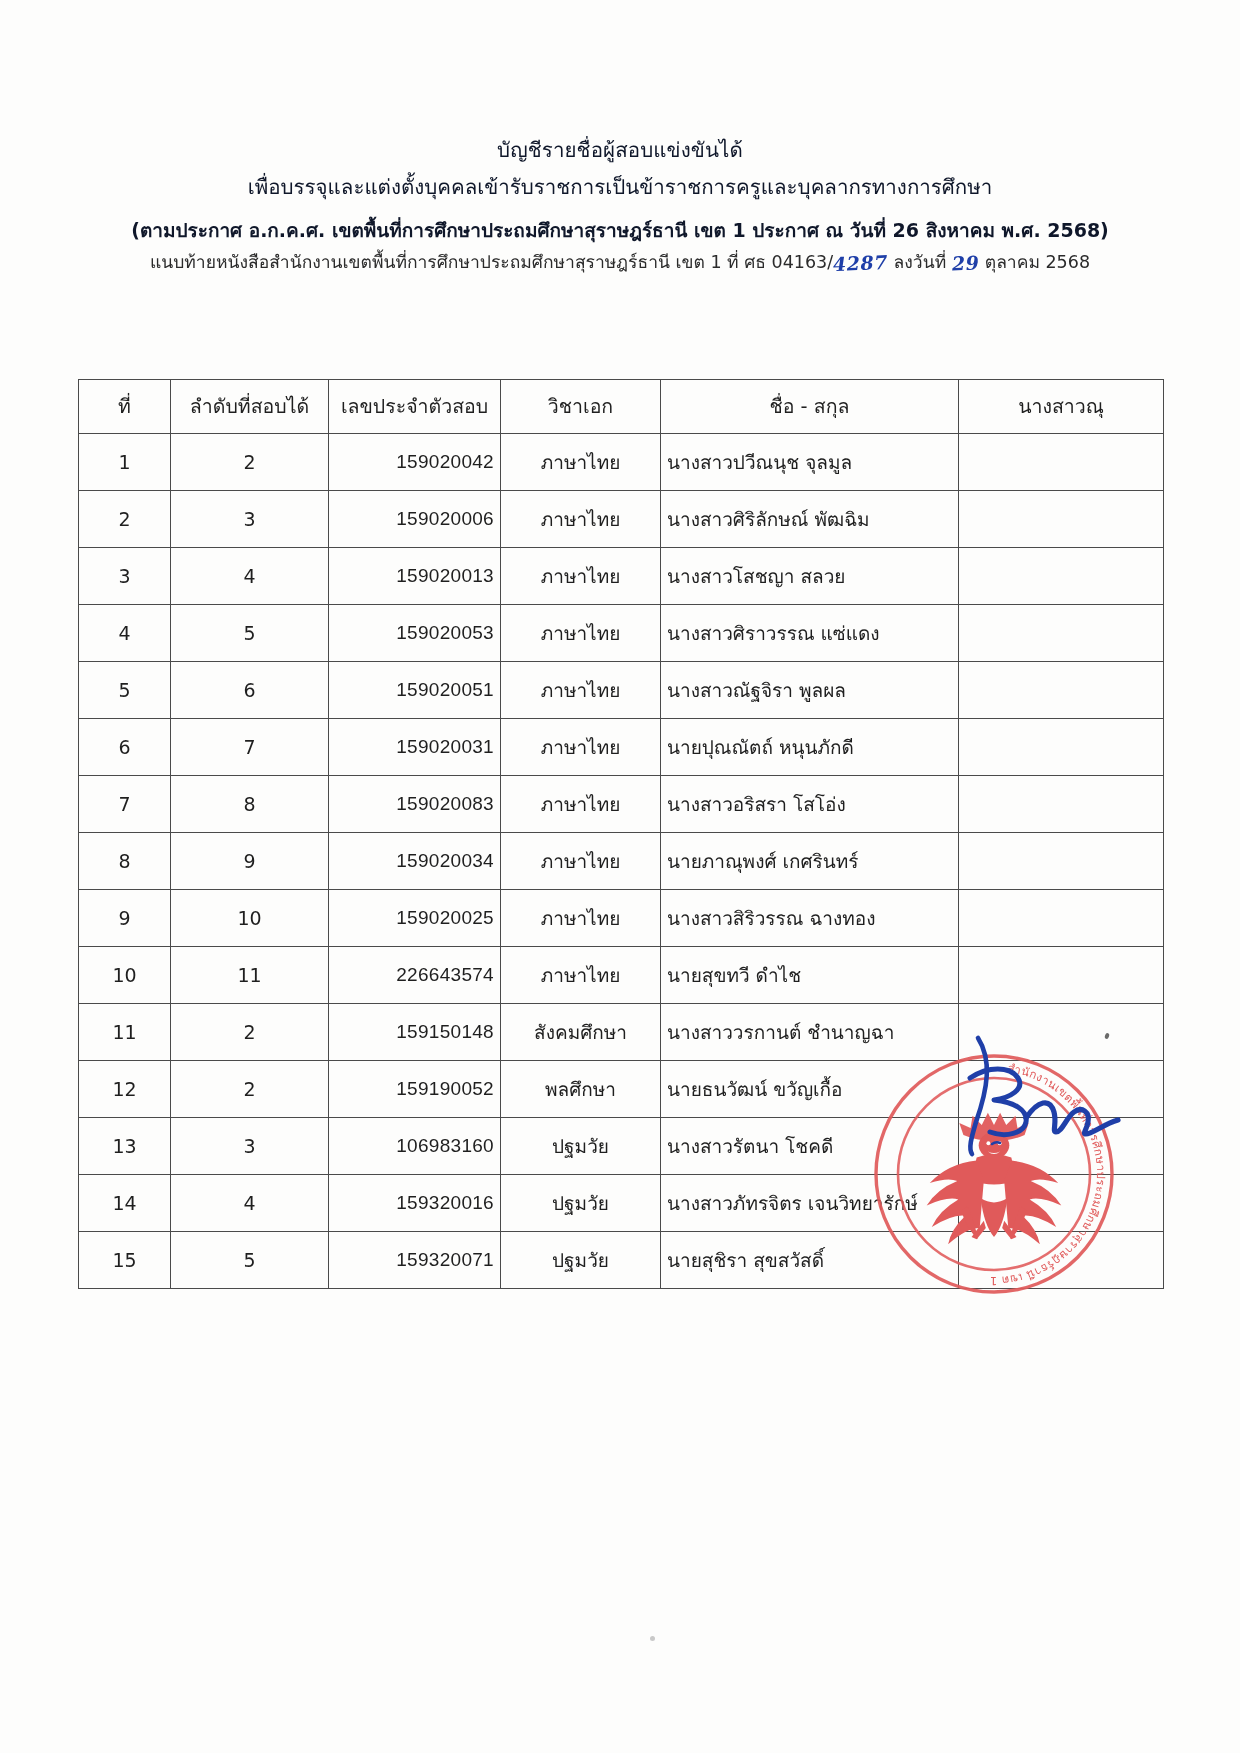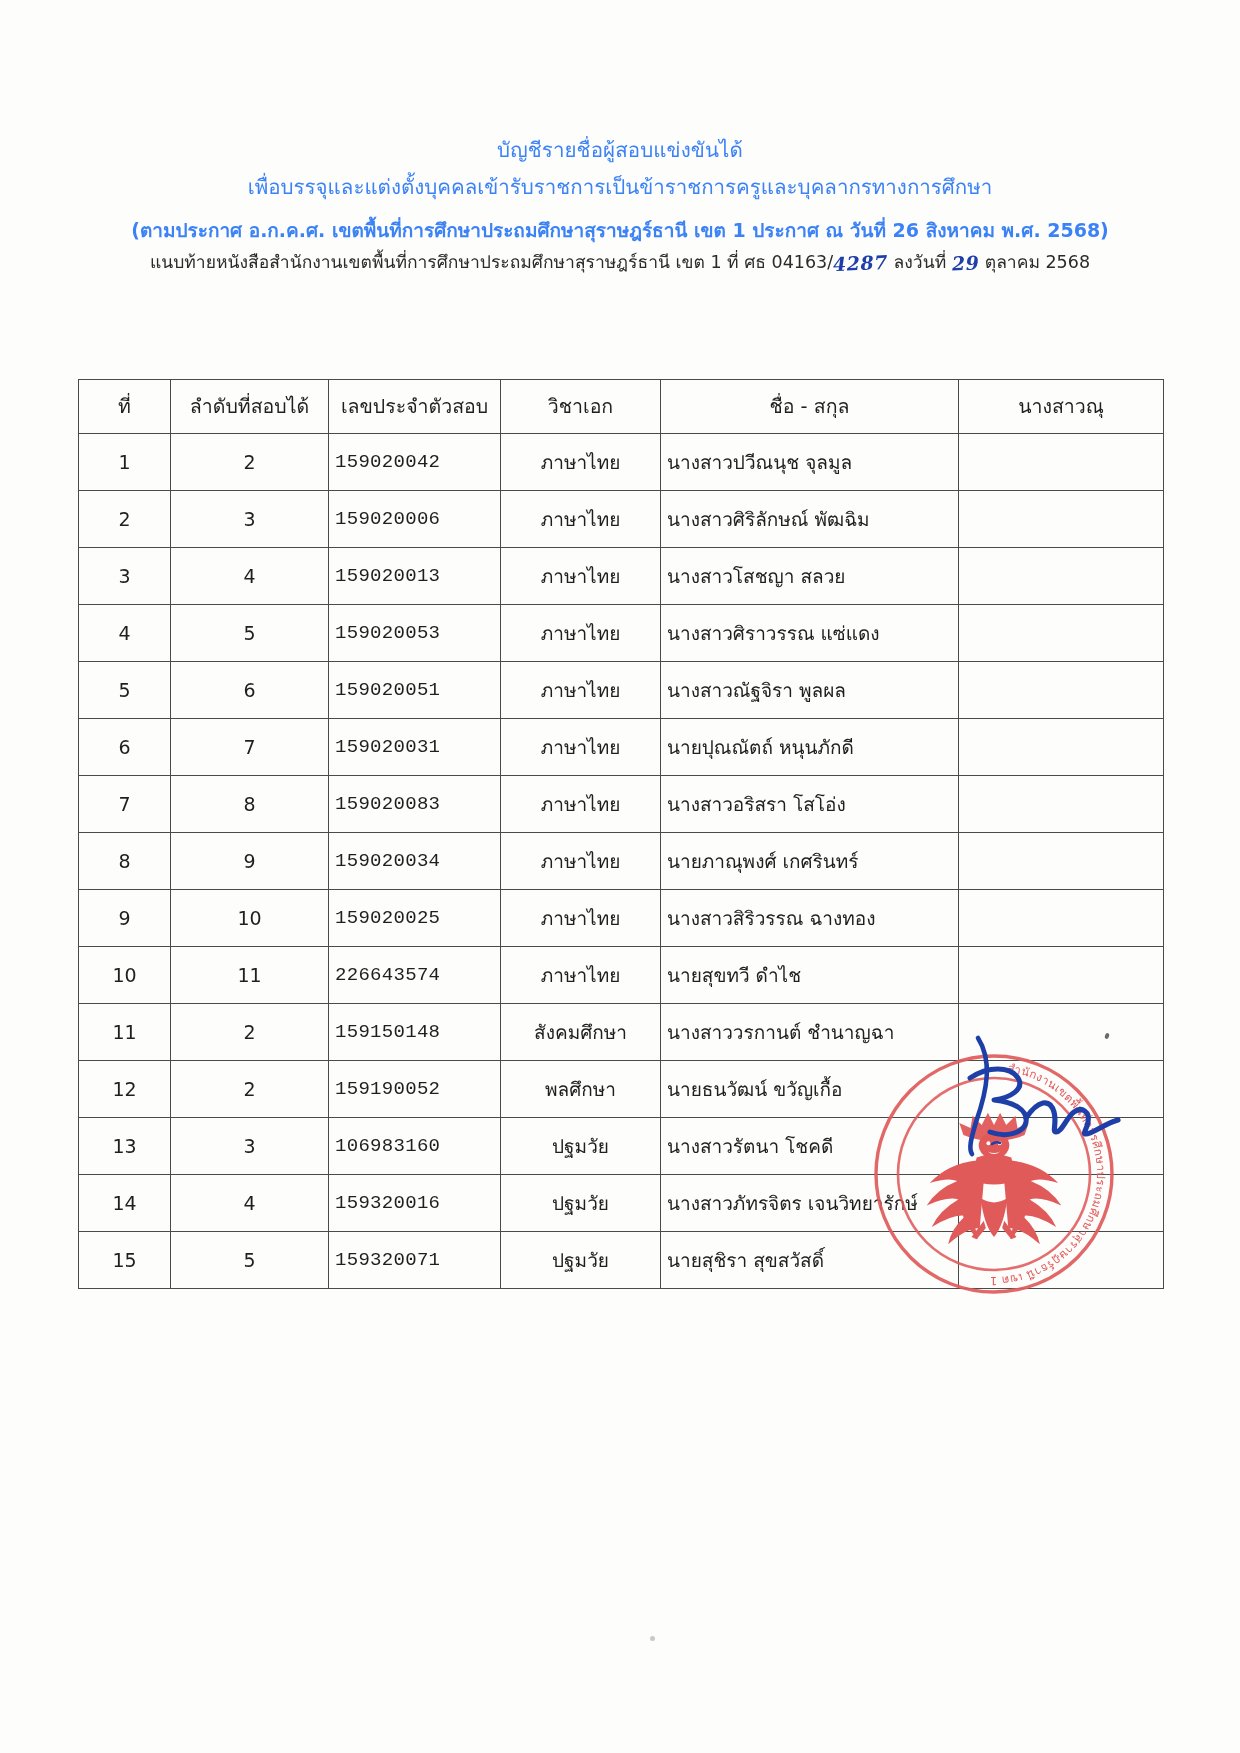--- a/index.html
+++ b/index.html
@@ -28,21 +28,21 @@
   .doc-header {
     position: absolute;
     top: 140px;
     left: 0;
     width: 1240px;
     text-align: center;
   }
   .hdr-line {
     display: block;
     line-height: 1.0;
-    color: #3b82f6;
+    color: #0f172a;
     white-space: nowrap;
   }
   .hdr-line-1 {
     font-size: 20.5px;
     margin-bottom: 16px;
     letter-spacing: .1px;
   }
   .hdr-line-2 {
     font-size: 20.5px;
     margin-bottom: 24px;
@@ -105,21 +105,21 @@
   }
   
   col.c-no      { width: 92px;  }
   col.c-rank    { width: 158px; }
   col.c-exam    { width: 172px; }
   col.c-subject { width: 160px; }
   col.c-name    { width: 298px; }
   col.c-remark  { width: 205px; }
 
   td.cell-center { text-align: center; }
-  td.cell-exam   { text-align: left; font-family: Liberation Mono, monospace; font-size: 20px; letter-spacing: .3px; }
+  td.cell-exam   { text-align: right; font-family: Liberation Sans, sans-serif; font-size: 20px; letter-spacing: .3px; }
   td.cell-left   { text-align: center; padding-left: 10px; font-family: Liberation Mono, monospace; }
   td.cell-name   { text-align: left; padding-left: 16px; }
   td.cell-remark { text-align: center; }
 
   
   .seal {
     position: absolute;
     left: 868px;
     top: 1048px;
     width: 252px;

